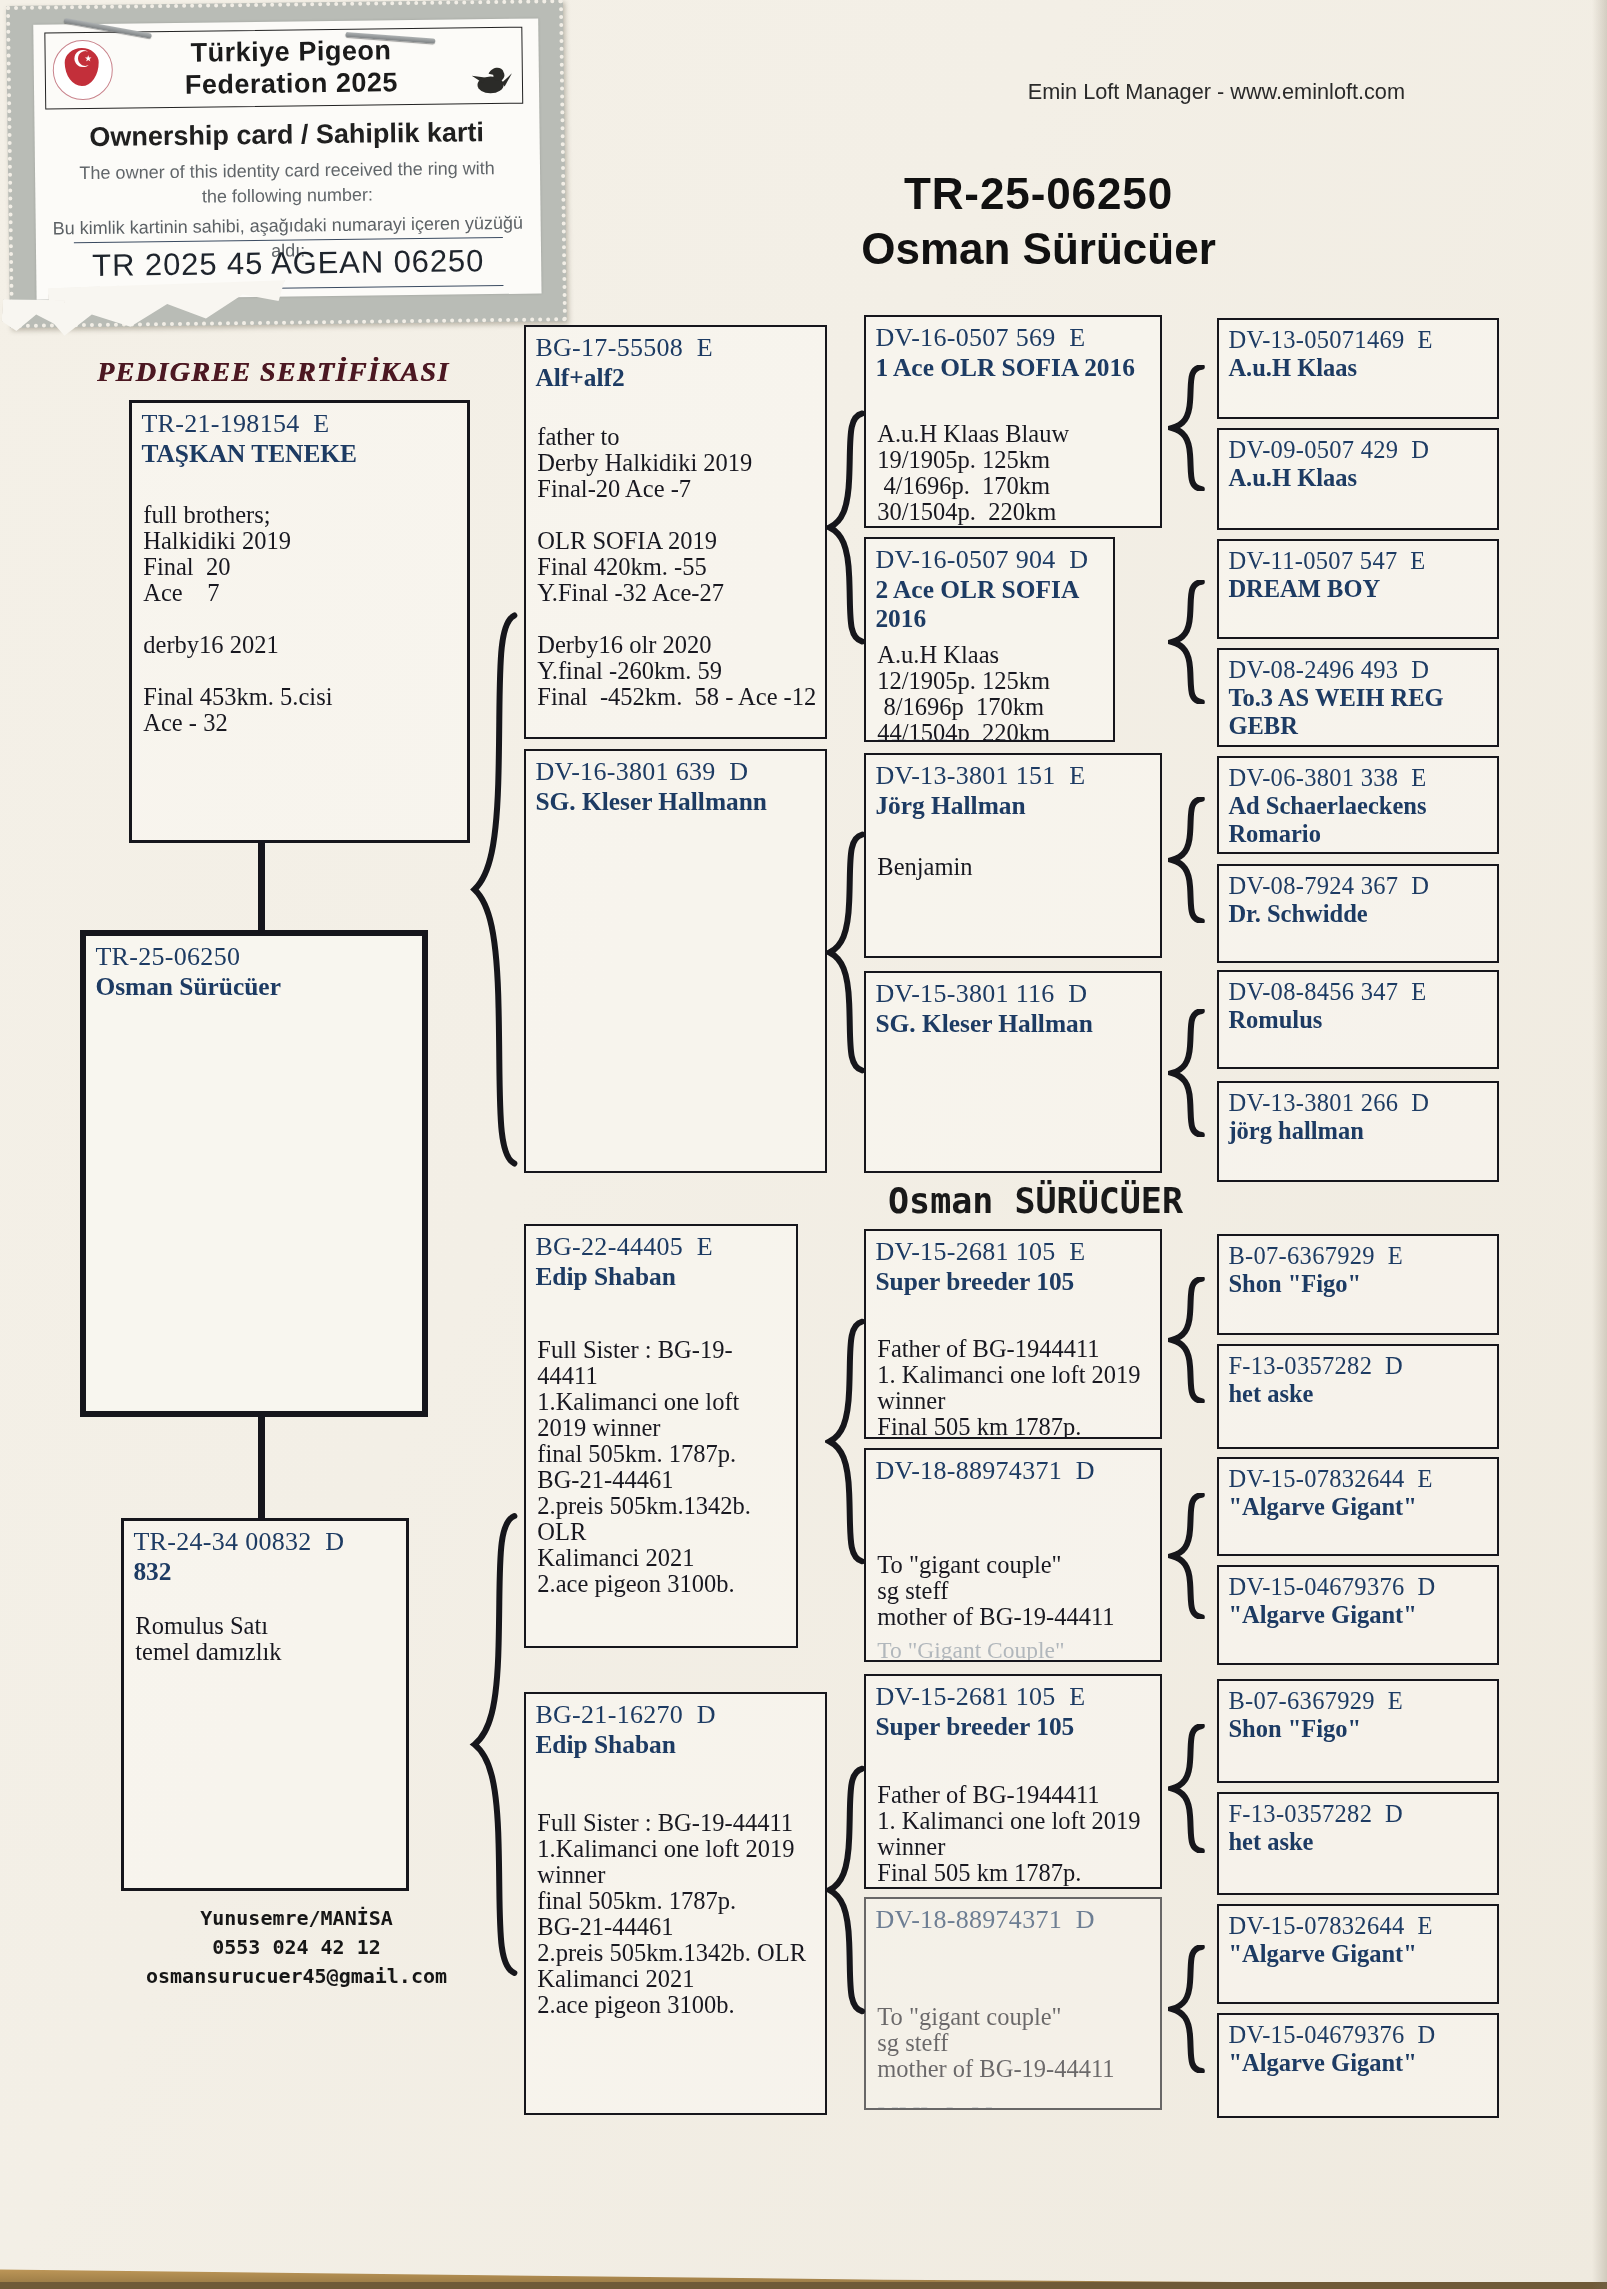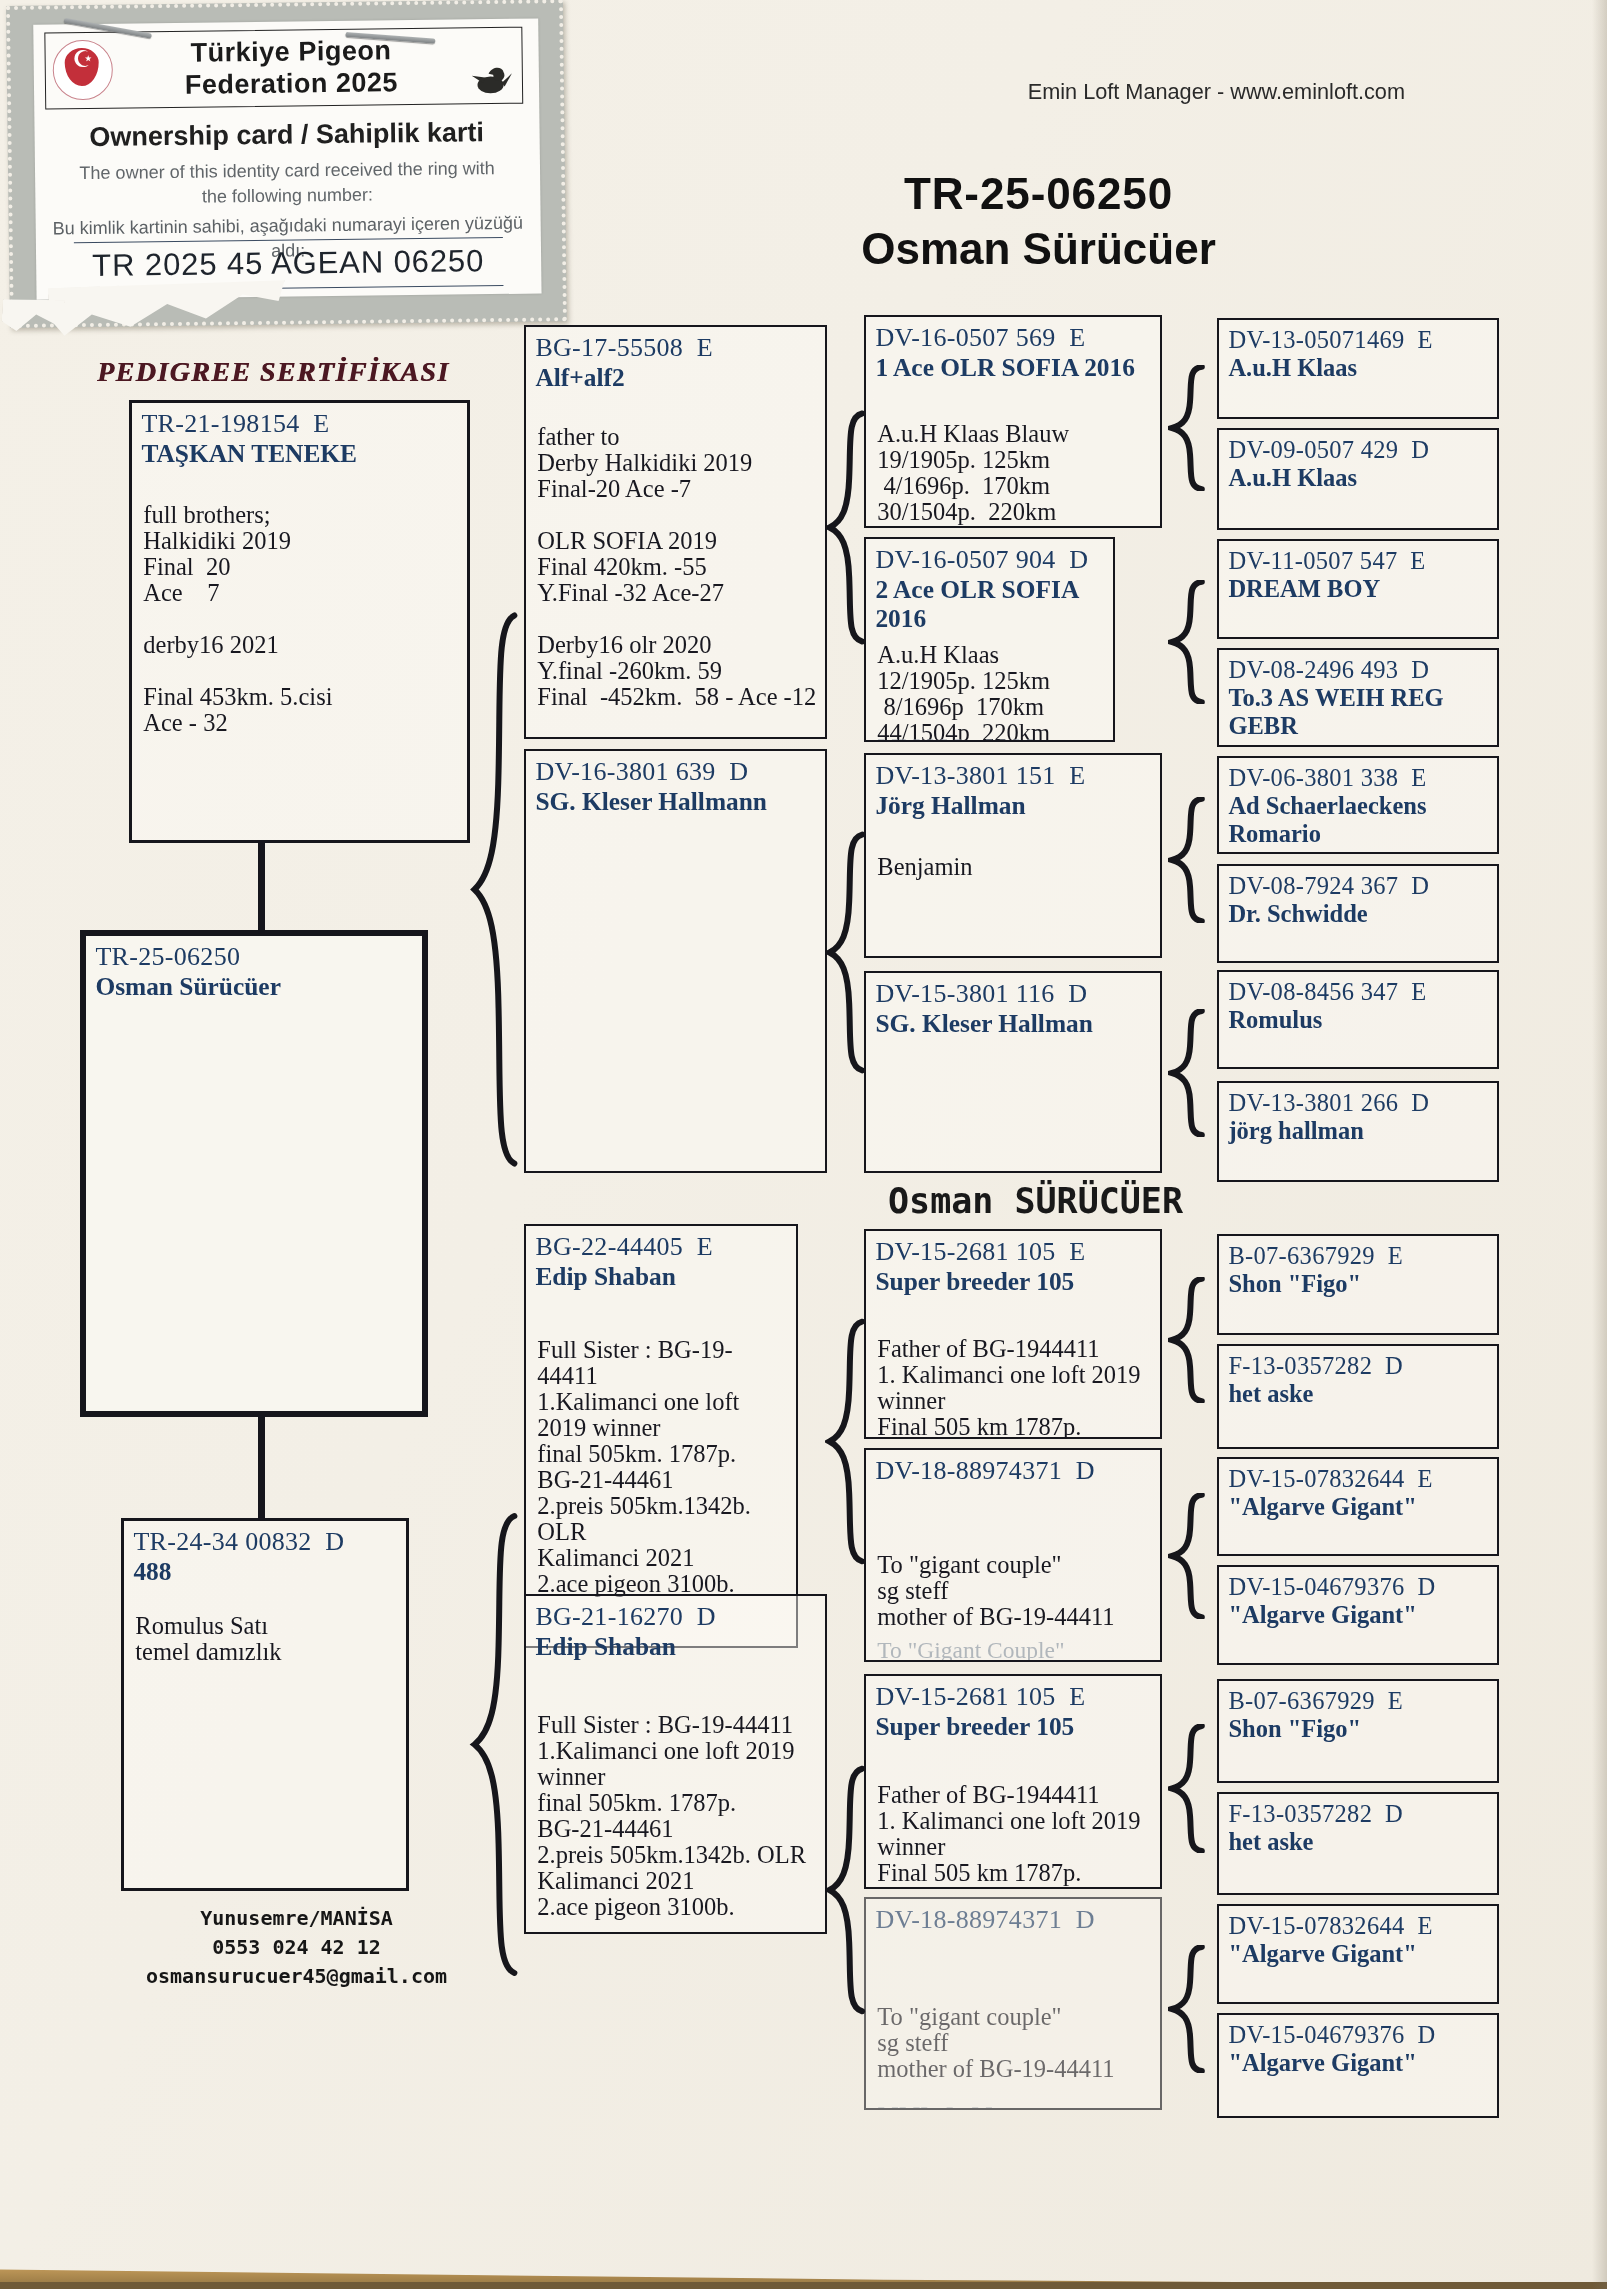--- a/index.html
+++ b/index.html
@@ -150,21 +150,21 @@
 Ace - 32</div>
   </div>
 
   <div class="pbox b7" style="left:80px;top:930px;width:348px;height:487px">
     <div class="ring">TR-25-06250</div>
     <div class="bname">Osman Sürücüer</div>
   </div>
 
   <div class="pbox b4" style="left:121px;top:1518px;width:288px;height:373px">
     <div class="ring">TR-24-34 00832&nbsp; D</div>
-    <div class="bname">488</div>
+    <div class="bname">832</div>
     <div class="details" style="top:92px">Romulus Satı
 temel damızlık</div>
   </div>
 
   <div class="pbox" style="left:524px;top:325px;width:303px;height:414px">
     <div class="ring">BG-17-55508&nbsp; E</div>
     <div class="bname">Alf+alf2</div>
     <div class="details" style="top:97px">father to
 Derby Halkidiki 2019
 Final-20 Ace -7
@@ -188,21 +188,21 @@
     <div class="bname">Edip Shaban</div>
     <div class="details" style="top:111px">Full Sister : BG-19-44411
 1.Kalimanci one loft 2019 winner
 final 505km. 1787p.
 BG-21-44461
 2.preis 505km.1342b. OLR
 Kalimanci 2021
 2.ace pigeon 3100b.</div>
   </div>
 
-  <div class="pbox" style="left:524px;top:1594px;width:303px;height:340px">
+  <div class="pbox" style="left:524px;top:1692px;width:303px;height:423px">
     <div class="ring">BG-21-16270&nbsp; D</div>
     <div class="bname">Edip Shaban</div>
     <div class="details" style="top:116px">Full Sister : BG-19-44411
 1.Kalimanci one loft 2019 winner
 final 505km. 1787p.
 BG-21-44461
 2.preis 505km.1342b. OLR
 Kalimanci 2021
 2.ace pigeon 3100b.</div>
   </div>

